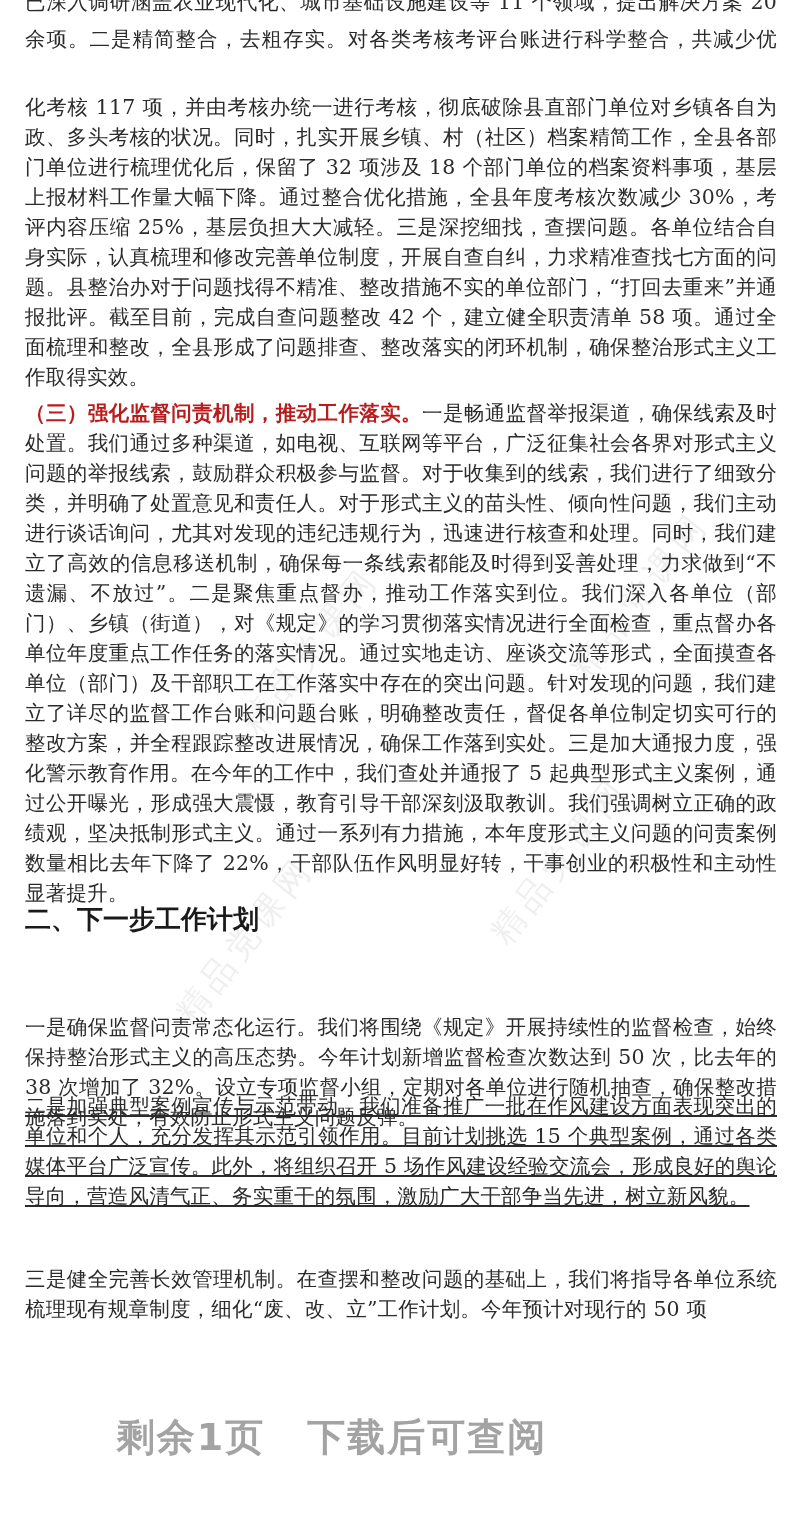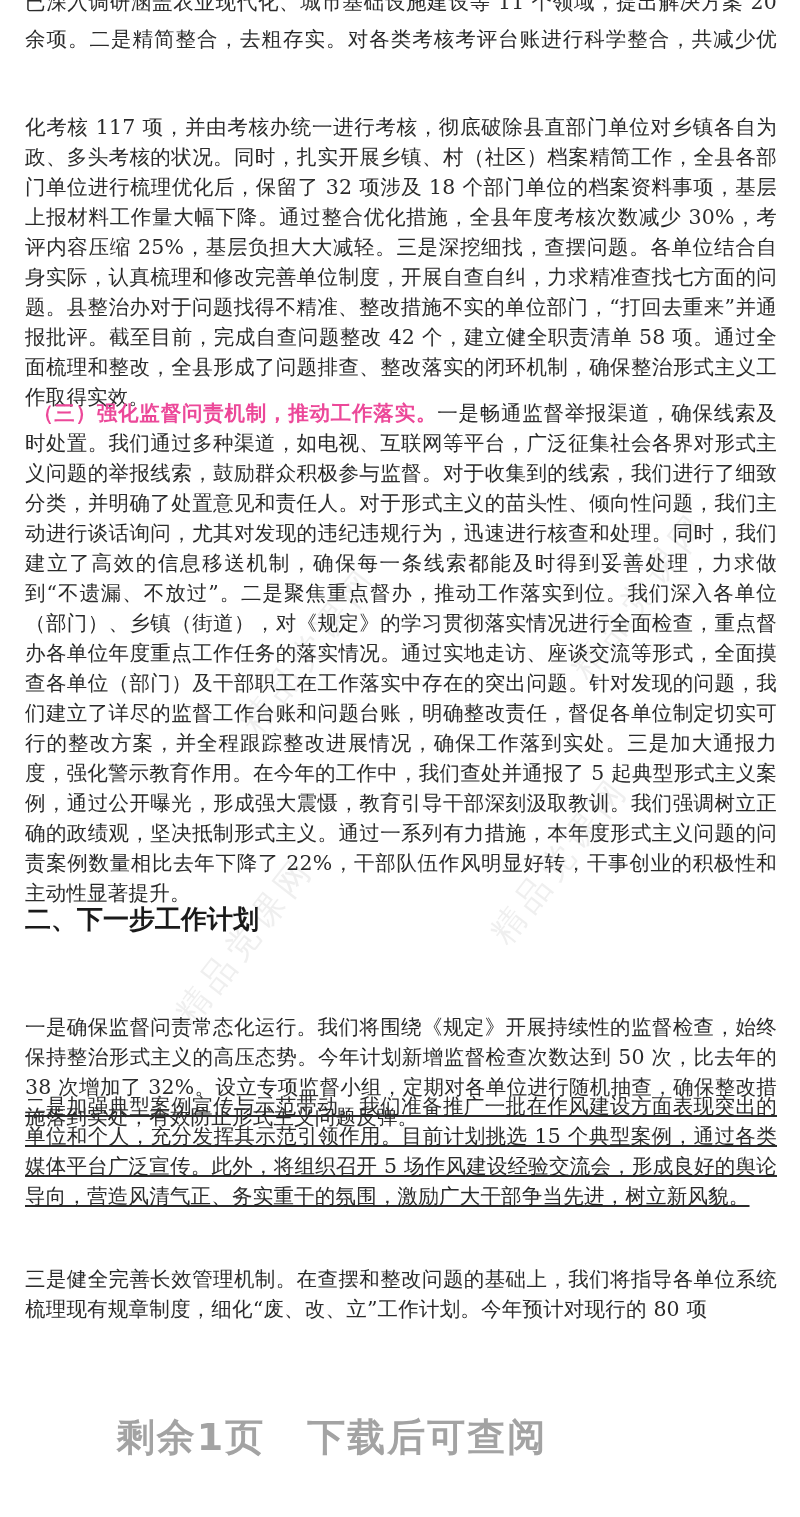--- a/index.html
+++ b/index.html
@@ -8,21 +8,21 @@
     font-family: "DejaVu Serif", "Liberation Serif", serif;
     color: #2b2b2b;
   }
   .page { position: absolute; left: 0; top: 0; width: 800px; height: 1517px; }
   .para {
     position: absolute; left: 25px; width: 752px;
     font-size: 20.5px; line-height: 30px; text-align: justify;
     text-justify: inter-character; letter-spacing: 0.2px;
     margin: 0;
   }
-  .para .lead { font-weight: bold; color: #ec4899; margin-left: 8px; }
+  .para .lead { font-weight: bold; color: #b91c1c; }
   .heading {
     position: absolute; left: 25px; font-size: 26px; line-height: 30px;
     font-weight: bold; color: #1a1a1a; margin: 0;
   }
   .watermark {
     position: absolute; font-size: 34px; color: rgba(180,180,180,0.22);
     transform: rotate(-52deg); transform-origin: left top; white-space: nowrap;
     font-family: "DejaVu Sans", sans-serif; pointer-events: none; letter-spacing: 6px;
   }
   .footer-banner {
@@ -38,30 +38,30 @@
 <div class="page">
 
   <div class="watermark" style="left:165px; top:1005px;">精品党课网</div>
   <div class="watermark" style="left:480px; top:925px;">精品党课网</div>
   <div class="watermark" style="left:230px; top:715px;">精品党课网</div>
   <div class="watermark" style="left:560px; top:660px;">精品党课网</div>
 
   <p class="para" style="top:-13px; text-align-last: justify;">已深入调研涵盖农业现代化、城市基础设施建设等 11 个领域，提出解决方案 20</p>
   <p class="para" style="top:24px; text-align-last: justify;">余项。二是精简整合，去粗存实。对各类考核考评台账进行科学整合，共减少优</p>
 
-  <p class="para" style="top:112px;">化考核 117 项，并由考核办统一进行考核，彻底破除县直部门单位对乡镇各自为政、多头考核的状况。同时，扎实开展乡镇、村（社区）档案精简工作，全县各部门单位进行梳理优化后，保留了 32 项涉及 18 个部门单位的档案资料事项，基层上报材料工作量大幅下降。通过整合优化措施，全县年度考核次数减少 30%，考评内容压缩 25%，基层负担大大减轻。三是深挖细找，查摆问题。各单位结合自身实际，认真梳理和修改完善单位制度，开展自查自纠，力求精准查找七方面的问题。县整治办对于问题找得不精准、整改措施不实的单位部门，“打回去重来”并通报批评。截至目前，完成自查问题整改 42 个，建立健全职责清单 58 项。通过全面梳理和整改，全县形成了问题排查、整改落实的闭环机制，确保整治形式主义工作取得实效。</p>
+  <p class="para" style="top:92px;">化考核 117 项，并由考核办统一进行考核，彻底破除县直部门单位对乡镇各自为政、多头考核的状况。同时，扎实开展乡镇、村（社区）档案精简工作，全县各部门单位进行梳理优化后，保留了 32 项涉及 18 个部门单位的档案资料事项，基层上报材料工作量大幅下降。通过整合优化措施，全县年度考核次数减少 30%，考评内容压缩 25%，基层负担大大减轻。三是深挖细找，查摆问题。各单位结合自身实际，认真梳理和修改完善单位制度，开展自查自纠，力求精准查找七方面的问题。县整治办对于问题找得不精准、整改措施不实的单位部门，“打回去重来”并通报批评。截至目前，完成自查问题整改 42 个，建立健全职责清单 58 项。通过全面梳理和整改，全县形成了问题排查、整改落实的闭环机制，确保整治形式主义工作取得实效。</p>
 
   <p class="para" style="top:398px;">
     <span class="lead">（三）强化监督问责机制，推动工作落实。</span><span>一是畅通监督举报渠道，确保线索及时处置。我们通过多种渠道，如电视、互联网等平台，广泛征集社会各界对形式主义问题的举报线索，鼓励群众积极参与监督。对于收集到的线索，我们进行了细致分类，并明确了处置意见和责任人。对于形式主义的苗头性、倾向性问题，我们主动进行谈话询问，尤其对发现的违纪违规行为，迅速进行核查和处理。同时，我们建立了高效的信息移送机制，确保每一条线索都能及时得到妥善处理，力求做到“不遗漏、不放过”。二是聚焦重点督办，推动工作落实到位。我们深入各单位（部门）、乡镇（街道），对《规定》的学习贯彻落实情况进行全面检查，重点督办各单位年度重点工作任务的落实情况。通过实地走访、座谈交流等形式，全面摸查各单位（部门）及干部职工在工作落实中存在的突出问题。针对发现的问题，我们建立了详尽的监督工作台账和问题台账，明确整改责任，督促各单位制定切实可行的整改方案，并全程跟踪整改进展情况，确保工作落到实处。三是加大通报力度，强化警示教育作用。在今年的工作中，我们查处并通报了 5 起典型形式主义案例，通过公开曝光，形成强大震慑，教育引导干部深刻汲取教训。我们强调树立正确的政绩观，坚决抵制形式主义。通过一系列有力措施，本年度形式主义问题的问责案例数量相比去年下降了 22%，干部队伍作风明显好转，干事创业的积极性和主动性显著提升。</span>
   </p>
 
   <h2 class="heading" style="top:904px;">二、下一步工作计划</h2>
 
   <p class="para" style="top:1012px;">一是确保监督问责常态化运行。我们将围绕《规定》开展持续性的监督检查，始终保持整治形式主义的高压态势。今年计划新增监督检查次数达到 50 次，比去年的 38 次增加了 32%。设立专项监督小组，定期对各单位进行随机抽查，确保整改措施落到实处，有效防止形式主义问题反弹。</p>
 
   <p class="para" style="top:1091px;text-decoration:underline;">二是加强典型案例宣传与示范带动。我们准备推广一批在作风建设方面表现突出的单位和个人，充分发挥其示范引领作用。目前计划挑选 15 个典型案例，通过各类媒体平台广泛宣传。此外，将组织召开 5 场作风建设经验交流会，形成良好的舆论导向，营造风清气正、务实重干的氛围，激励广大干部争当先进，树立新风貌。</p>
 
-  <p class="para" style="top:1264px;">三是健全完善长效管理机制。在查摆和整改问题的基础上，我们将指导各单位系统梳理现有规章制度，细化“废、改、立”工作计划。今年预计对现行的 80 项</p>
+  <p class="para" style="top:1264px;">三是健全完善长效管理机制。在查摆和整改问题的基础上，我们将指导各单位系统梳理现有规章制度，细化“废、改、立”工作计划。今年预计对现行的 50 项</p>
 
   <div class="footer-banner">
     <span>剩余1页</span><span class="gap"></span><span>下载后可查阅</span>
   </div>
 </div>
 
 </body></html>

